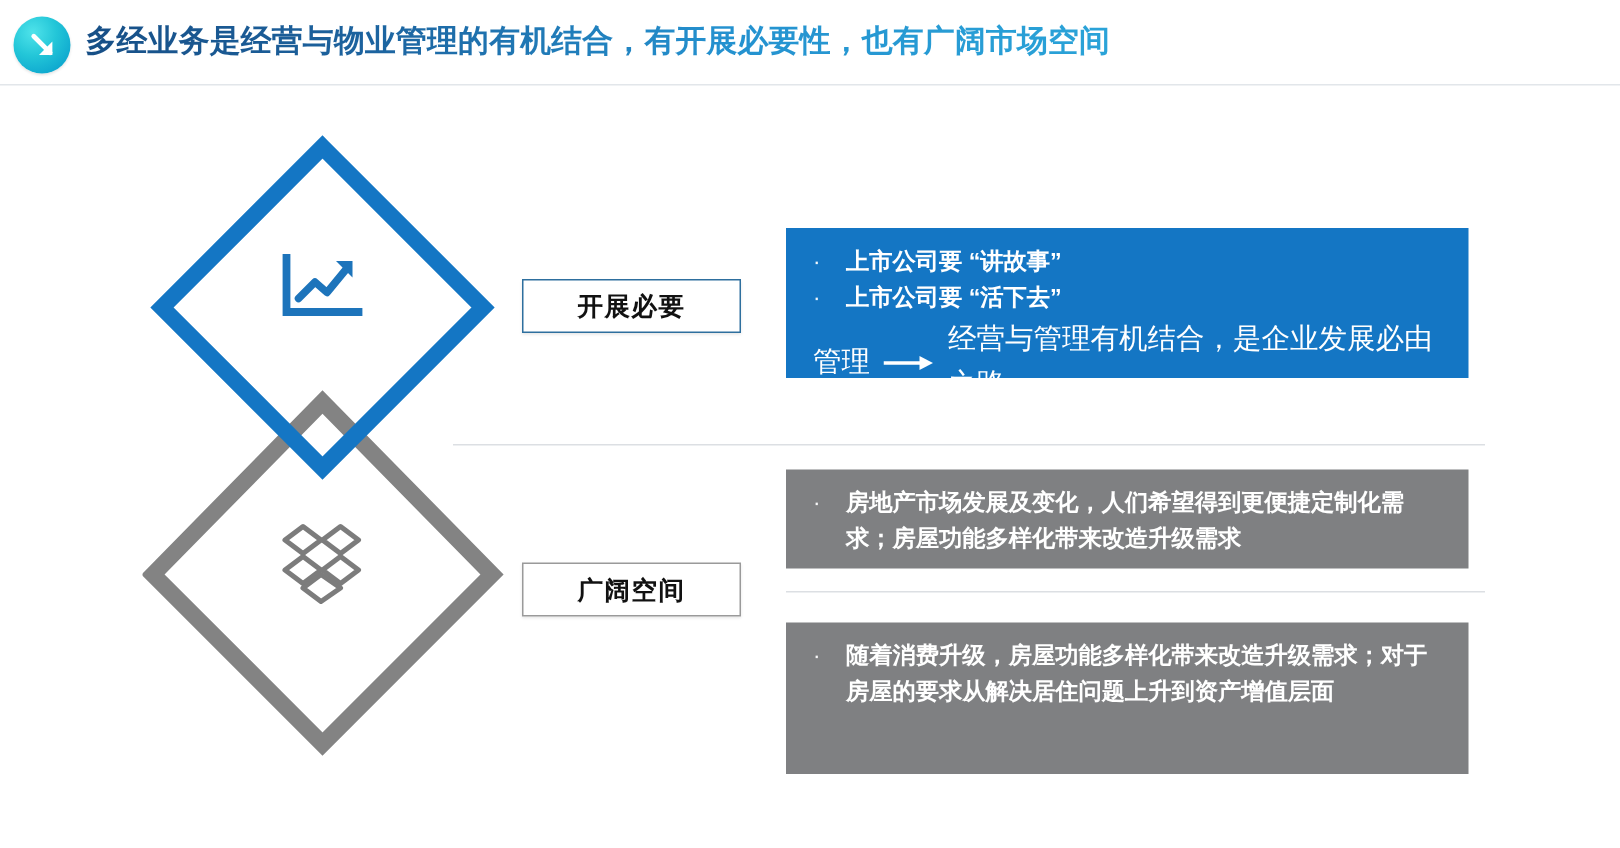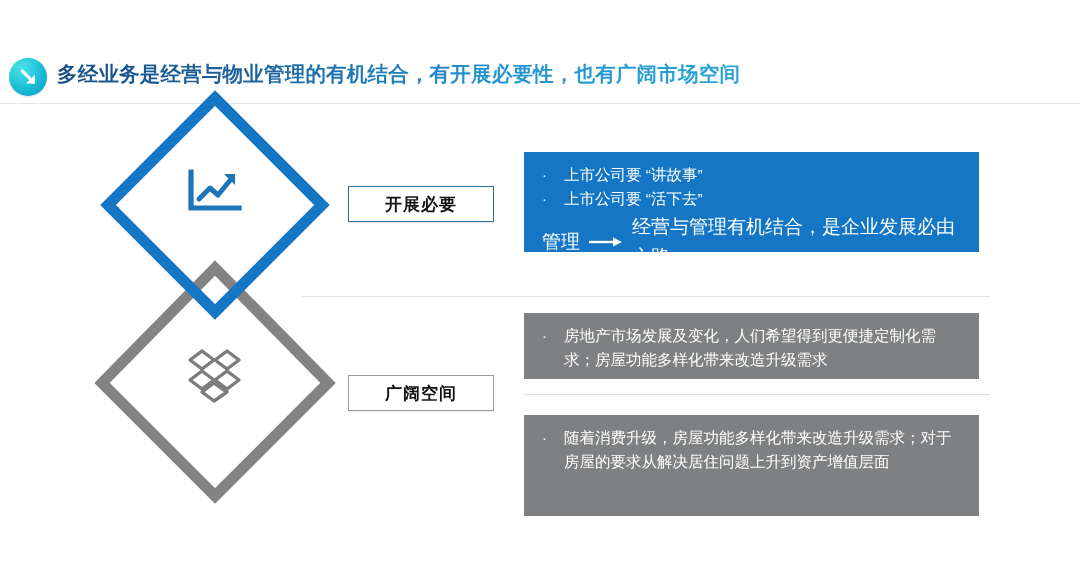--- a/index.html
+++ b/index.html
@@ -19,21 +19,20 @@
     overflow: hidden;
   }
 
   
   #header {
     position: absolute;
     left: 0;
     top: 0;
     width: 1080px;
     height: 57px;
-    margin-top: 47px;
   }
   #header-badge {
     position: absolute;
     left: 9px;
     top: 11px;
     width: 38px;
     height: 38px;
     border-radius: 50%;
     background: radial-gradient(circle at 34% 28%, #4fe3ea 0%, #23c6d8 42%, #0fa9cf 78%, #0b9cc6 100%);
     box-shadow: 0 1px 2px rgba(0,0,0,0.12);
@@ -127,21 +126,21 @@
   }
   .bullet-dot {
     flex: 0 0 auto;
     width: 22px;
     font-size: 15px;
     line-height: 1.58;
     color: #ffffff;
     text-align: left;
     opacity: 0.95;
   }
-  .bullet-text { flex: 1 1 auto; }
+  .bullet-text { flex: 1 1 auto; font-weight: bold; }
 
   .plain-row {
     display: flex;
     align-items: center;
     font-size: 19px;
     line-height: 1.58;
   }
   .plain-row .lead { white-space: nowrap; }
   .arrow-glyph {
     display: inline-block;

